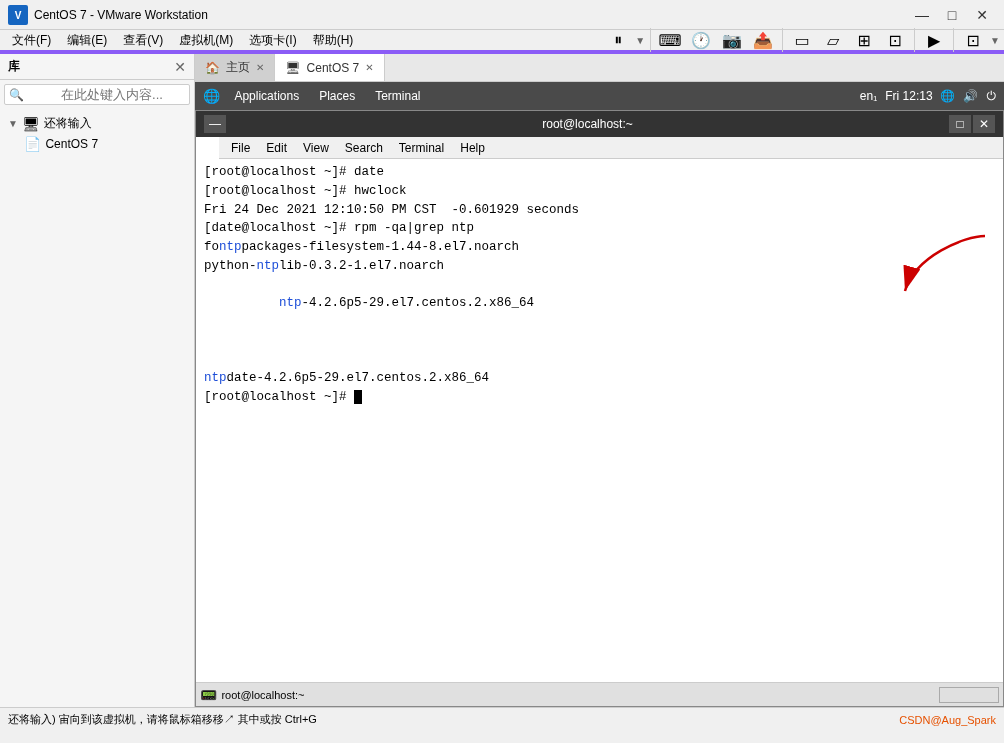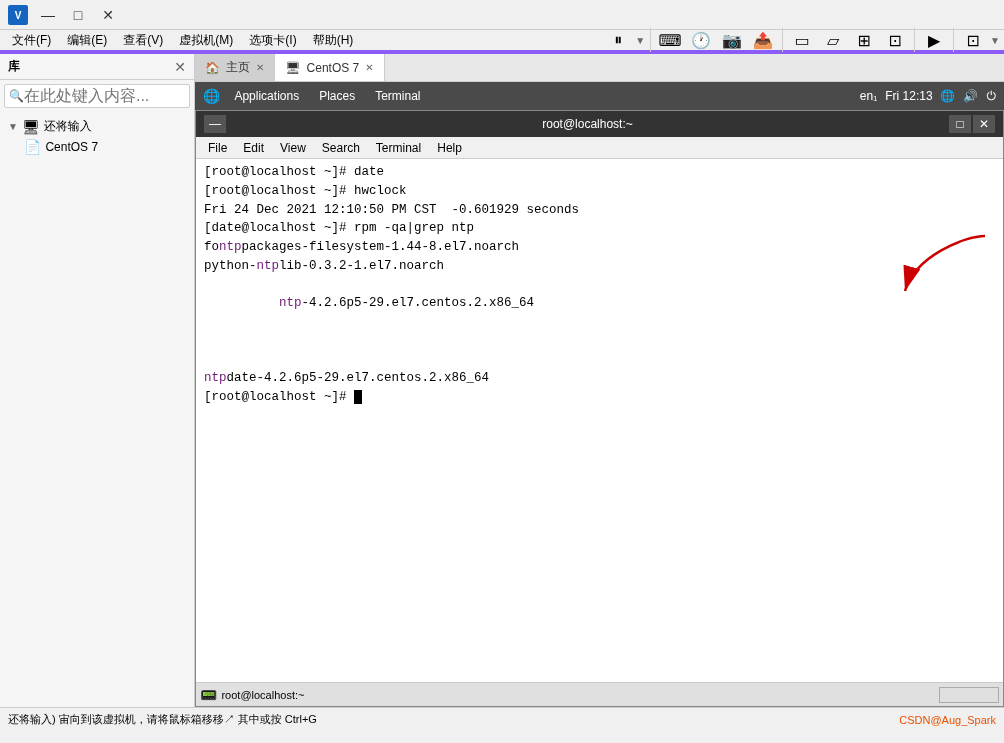--- a/index.html
+++ b/index.html
@@ -54,22 +54,23 @@
       display: flex; align-items: center; justify-content: space-between;
       padding: 4px 8px; border-bottom: 1px solid #ccc;
     }
     .sidebar-title { font-size: 12px; font-weight: bold; }
     .sidebar-close { cursor: pointer; font-size: 14px; color: #666; }
     .sidebar-search {
       display: flex; align-items: center; margin: 4px;
       background: white; border: 1px solid #ccc; border-radius: 2px; padding: 2px 4px;
     }
     .sidebar-search input {
-      border: none; outline: none; flex: 1; font-size: 16px; color: #666;
+      border: none; outline: none; flex: 1; font-size: 13px; color: #666;
       background: transparent;
+      text-align: center;
     }
     .sidebar-search-arrow { font-size: 10px; color: #666; cursor: pointer; }
     .sidebar-tree { flex: 1; padding: 4px; overflow-y: auto; }
     .tree-item { display: flex; align-items: center; padding: 2px 4px; cursor: pointer; }
     .tree-arrow { font-size: 10px; margin-right: 4px; color: #666; }
     .tree-icon { margin-right: 4px; font-size: 14px; }
     .tree-label { font-size: 12px; }
     .tree-child { padding-left: 20px; }
 
     
@@ -114,34 +115,34 @@
     .terminal-title { font-size: 12px; flex: 1; text-align: center; }
     .terminal-controls { display: flex; gap: 2px; }
     .terminal-ctrl-btn {
       width: 22px; height: 18px; display: flex; align-items: center; justify-content: center;
       background: #555; border: none; cursor: pointer; color: white; font-size: 12px;
     }
 
     
     .terminal-menubar {
       display: flex; align-items: center; height: 22px;
-      background: #f0f0f0; border-bottom: 1px solid #ccc; padding: 0 4px;
+      background: #f0f0f0; border-bottom: 1px solid #ccc; padding: 0 4px; margin-left: 23px;
     }
     .terminal-menu-item {
       padding: 2px 8px; font-size: 12px; cursor: pointer;
     }
 
     
     .terminal-body {
       flex: 1; background: #ffffff; padding: 4px 8px;
       font-family: 'Courier New', Courier, monospace; font-size: 12.5px;
       color: #000; overflow-y: auto; line-height: 1.5; border-radius: 19px;
     }
     .terminal-line { white-space: pre; }
-    .term-red { color: #701a75; }
+    .term-red { color: #1d4ed8; }
     .term-cursor { display: inline-block; width: 8px; height: 14px; background: #000; vertical-align: middle; }
 
     
     .terminal-statusbar {
       display: flex; align-items: center; height: 24px;
       background: #e0e0e0; border-top: 1px solid #ccc; padding: 0 4px;
     }
     .terminal-status-icon { margin-right: 4px; font-size: 14px; }
     .terminal-status-text { font-size: 11px; }
 
@@ -158,20 +159,21 @@
 </head>
 <body>
 
 <div class="titlebar">
   <div class="titlebar-logo">
     <svg width="20" height="20" viewBox="0 0 20 20">
       <rect width="20" height="20" rx="2" fill="#1565c0"></rect>
       <text x="10" y="14" text-anchor="middle" fill="white" font-size="10" font-weight="bold">V</text>
     </svg>
   </div>
+  <span class="titlebar-title">CentOS 7 - VMware Workstation</span>
   <div class="titlebar-controls">
     <button class="titlebar-btn">—</button>
     <button class="titlebar-btn">□</button>
     <button class="titlebar-btn close">✕</button>
   </div>
 </div>
 
 <div class="menubar">
   <span class="menubar-item">文件(F)</span>
   <span class="menubar-item">编辑(E)</span>

